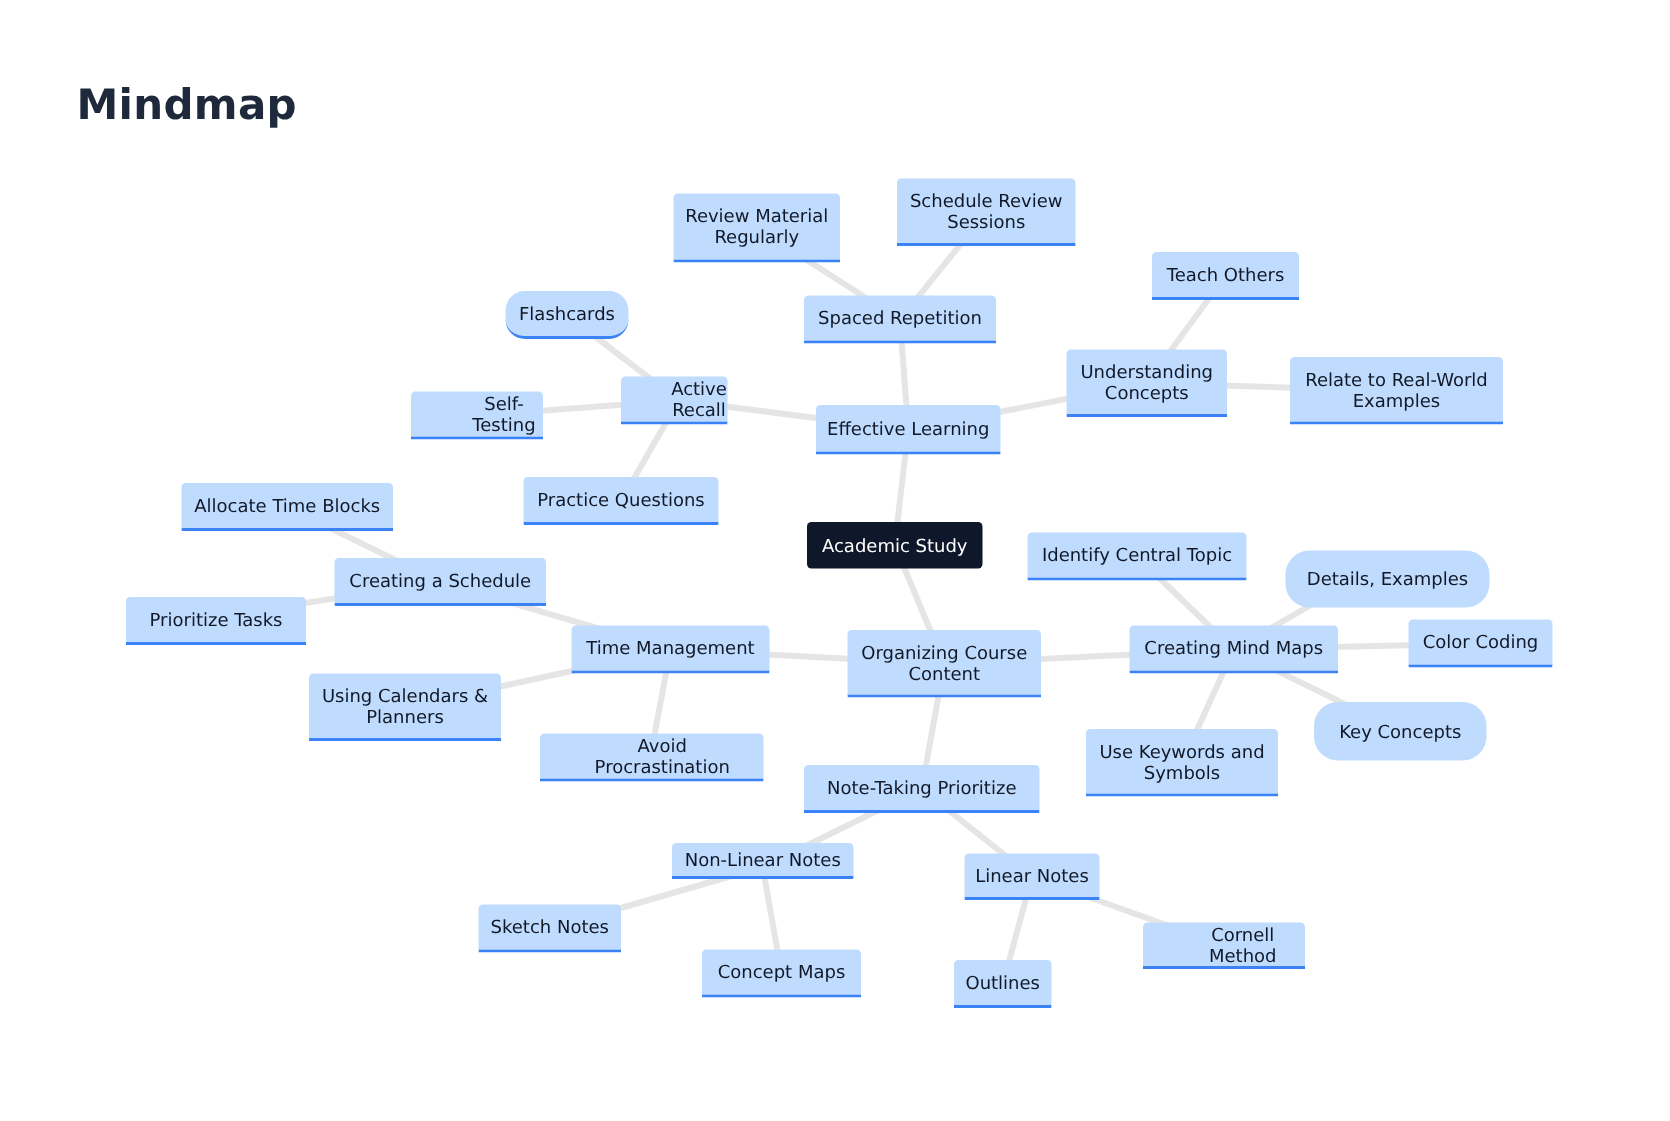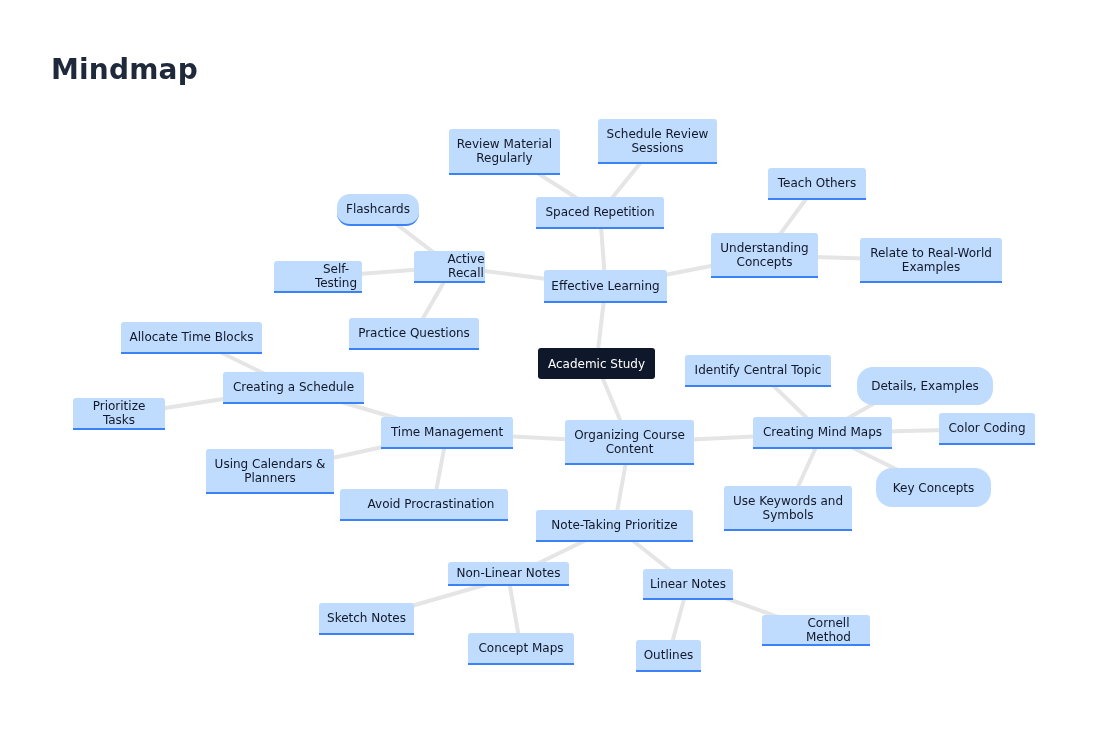--- a/index.html
+++ b/index.html
@@ -70,24 +70,24 @@
     <div class="node" style="left: 711px; top: 233px; width: 107px; height: 45px;">Understanding
 Concepts</div>
     <div class="node" style="left: 768px; top: 168px; width: 98px; height: 32px;">Teach Others</div>
     <div class="node" style="left: 860px; top: 238px; width: 142px; height: 45px;">Relate to Real-World
 Examples</div>
     <div class="node" style="left: 565px; top: 420px; width: 129px; height: 45px;">Organizing Course
 Content</div>
     <div class="node" style="left: 381px; top: 417px; width: 132px; height: 32px;">Time Management</div>
     <div class="node" style="left: 223px; top: 372px; width: 141px; height: 32px;">Creating a Schedule</div>
     <div class="node" style="left: 121px; top: 322px; width: 141px; height: 32px;">Allocate Time Blocks</div>
-    <div class="node" style="left: 73px; top: 398px; width: 92px; height: 32px;">Prioritize Tasks</div>
+    <div class="node" style="left: 84px; top: 398px; width: 120px; height: 32px;">Prioritize Tasks</div>
     <div class="node" style="left: 206px; top: 449px; width: 128px; height: 45px;">Using Calendars &amp;
 Planners</div>
-    <div class="node" style="left: 340px; top: 489px; width: 168px; height: 32px; padding-left: 20px;">Avoid Procrastination</div>
+    <div class="node" style="left: 360px; top: 489px; width: 149px; height: 32px; padding-left: 20px;">Avoid Procrastination</div>
     <div class="node" style="left: 753px; top: 417px; width: 139px; height: 32px;">Creating Mind Maps</div>
     <div class="node" style="left: 685px; top: 355px; width: 146px; height: 32px;">Identify Central Topic</div>
     <div class="node pill" style="left: 857px; top: 355px; width: 136px; height: 38px; margin-top: 12px;">Details, Examples</div>
     <div class="node" style="left: 939px; top: 413px; width: 96px; height: 32px;">Color Coding</div>
     <div class="node pill" style="left: 876px; top: 468px; width: 115px; height: 39px; text-align: center;">Key Concepts</div>
     <div class="node" style="left: 724px; top: 486px; width: 128px; height: 45px;">Use Keywords and
 Symbols</div>
     <div class="node" style="left: 536px; top: 510px; width: 157px; height: 32px;">Note-Taking Prioritize</div>
     <div class="node" style="left: 448px; top: 562px; width: 121px; height: 24px;">Non-Linear Notes</div>
     <div class="node" style="left: 319px; top: 603px; width: 95px; height: 32px;">Sketch Notes</div>

